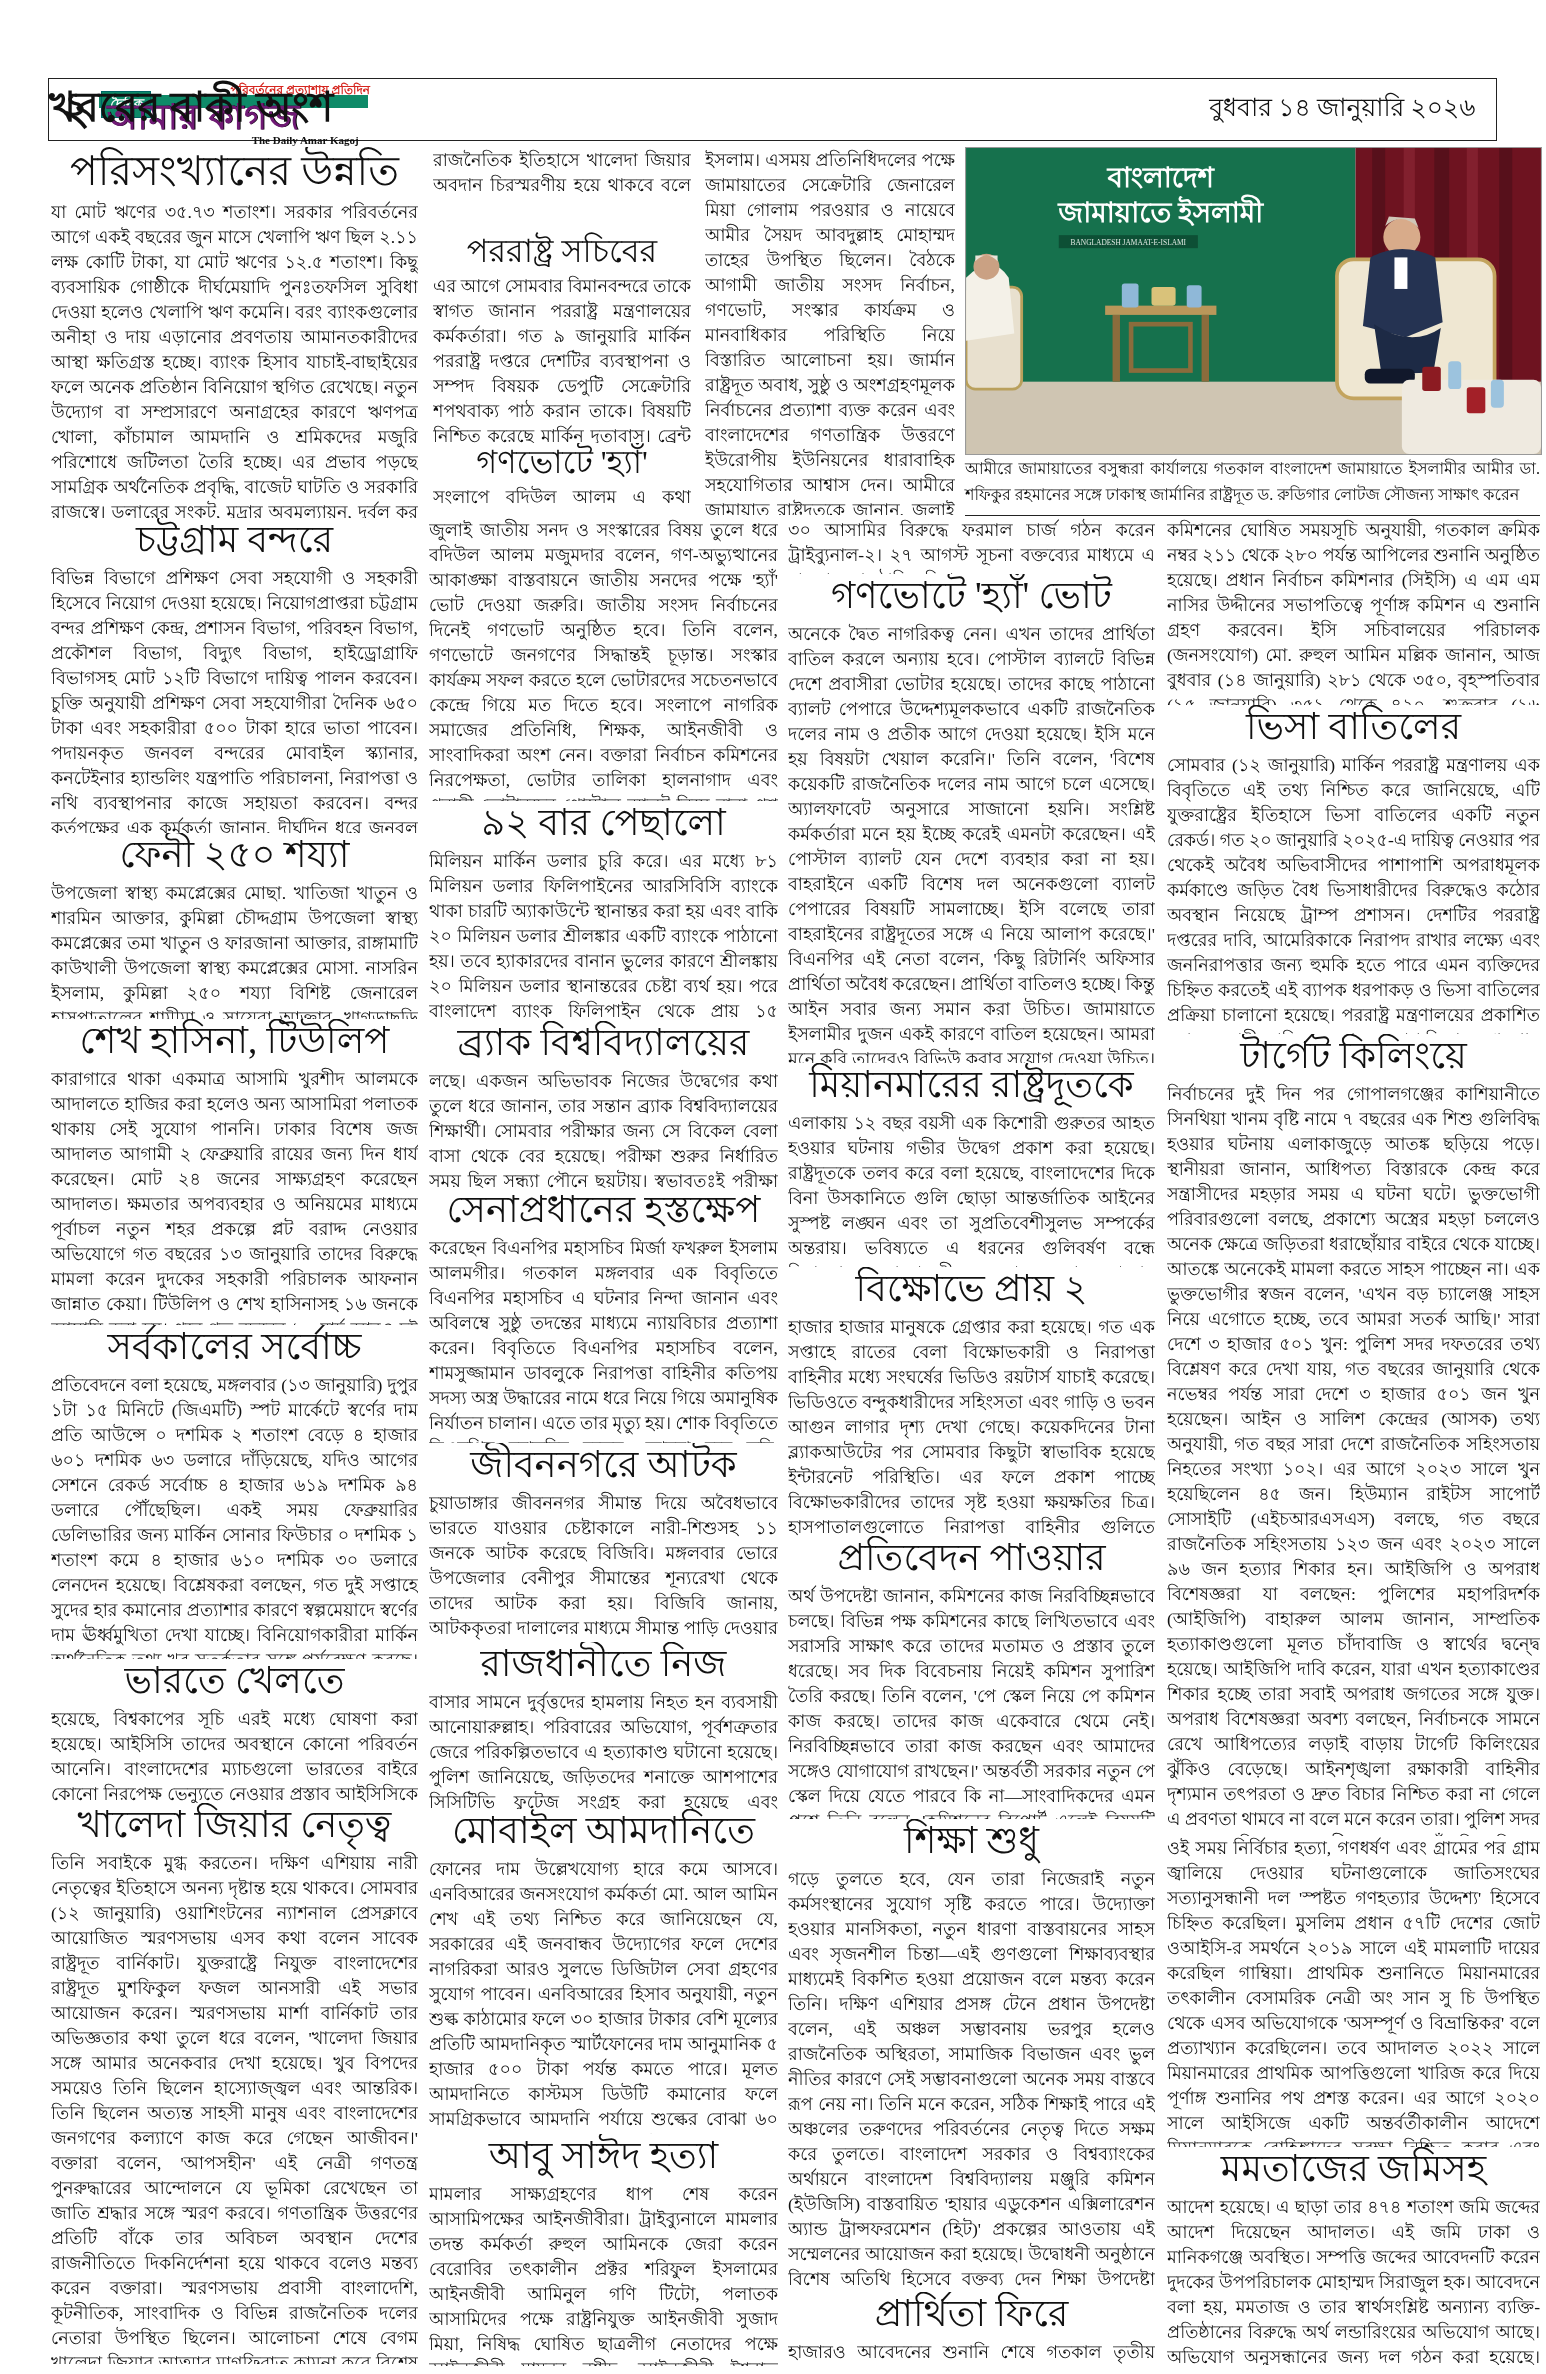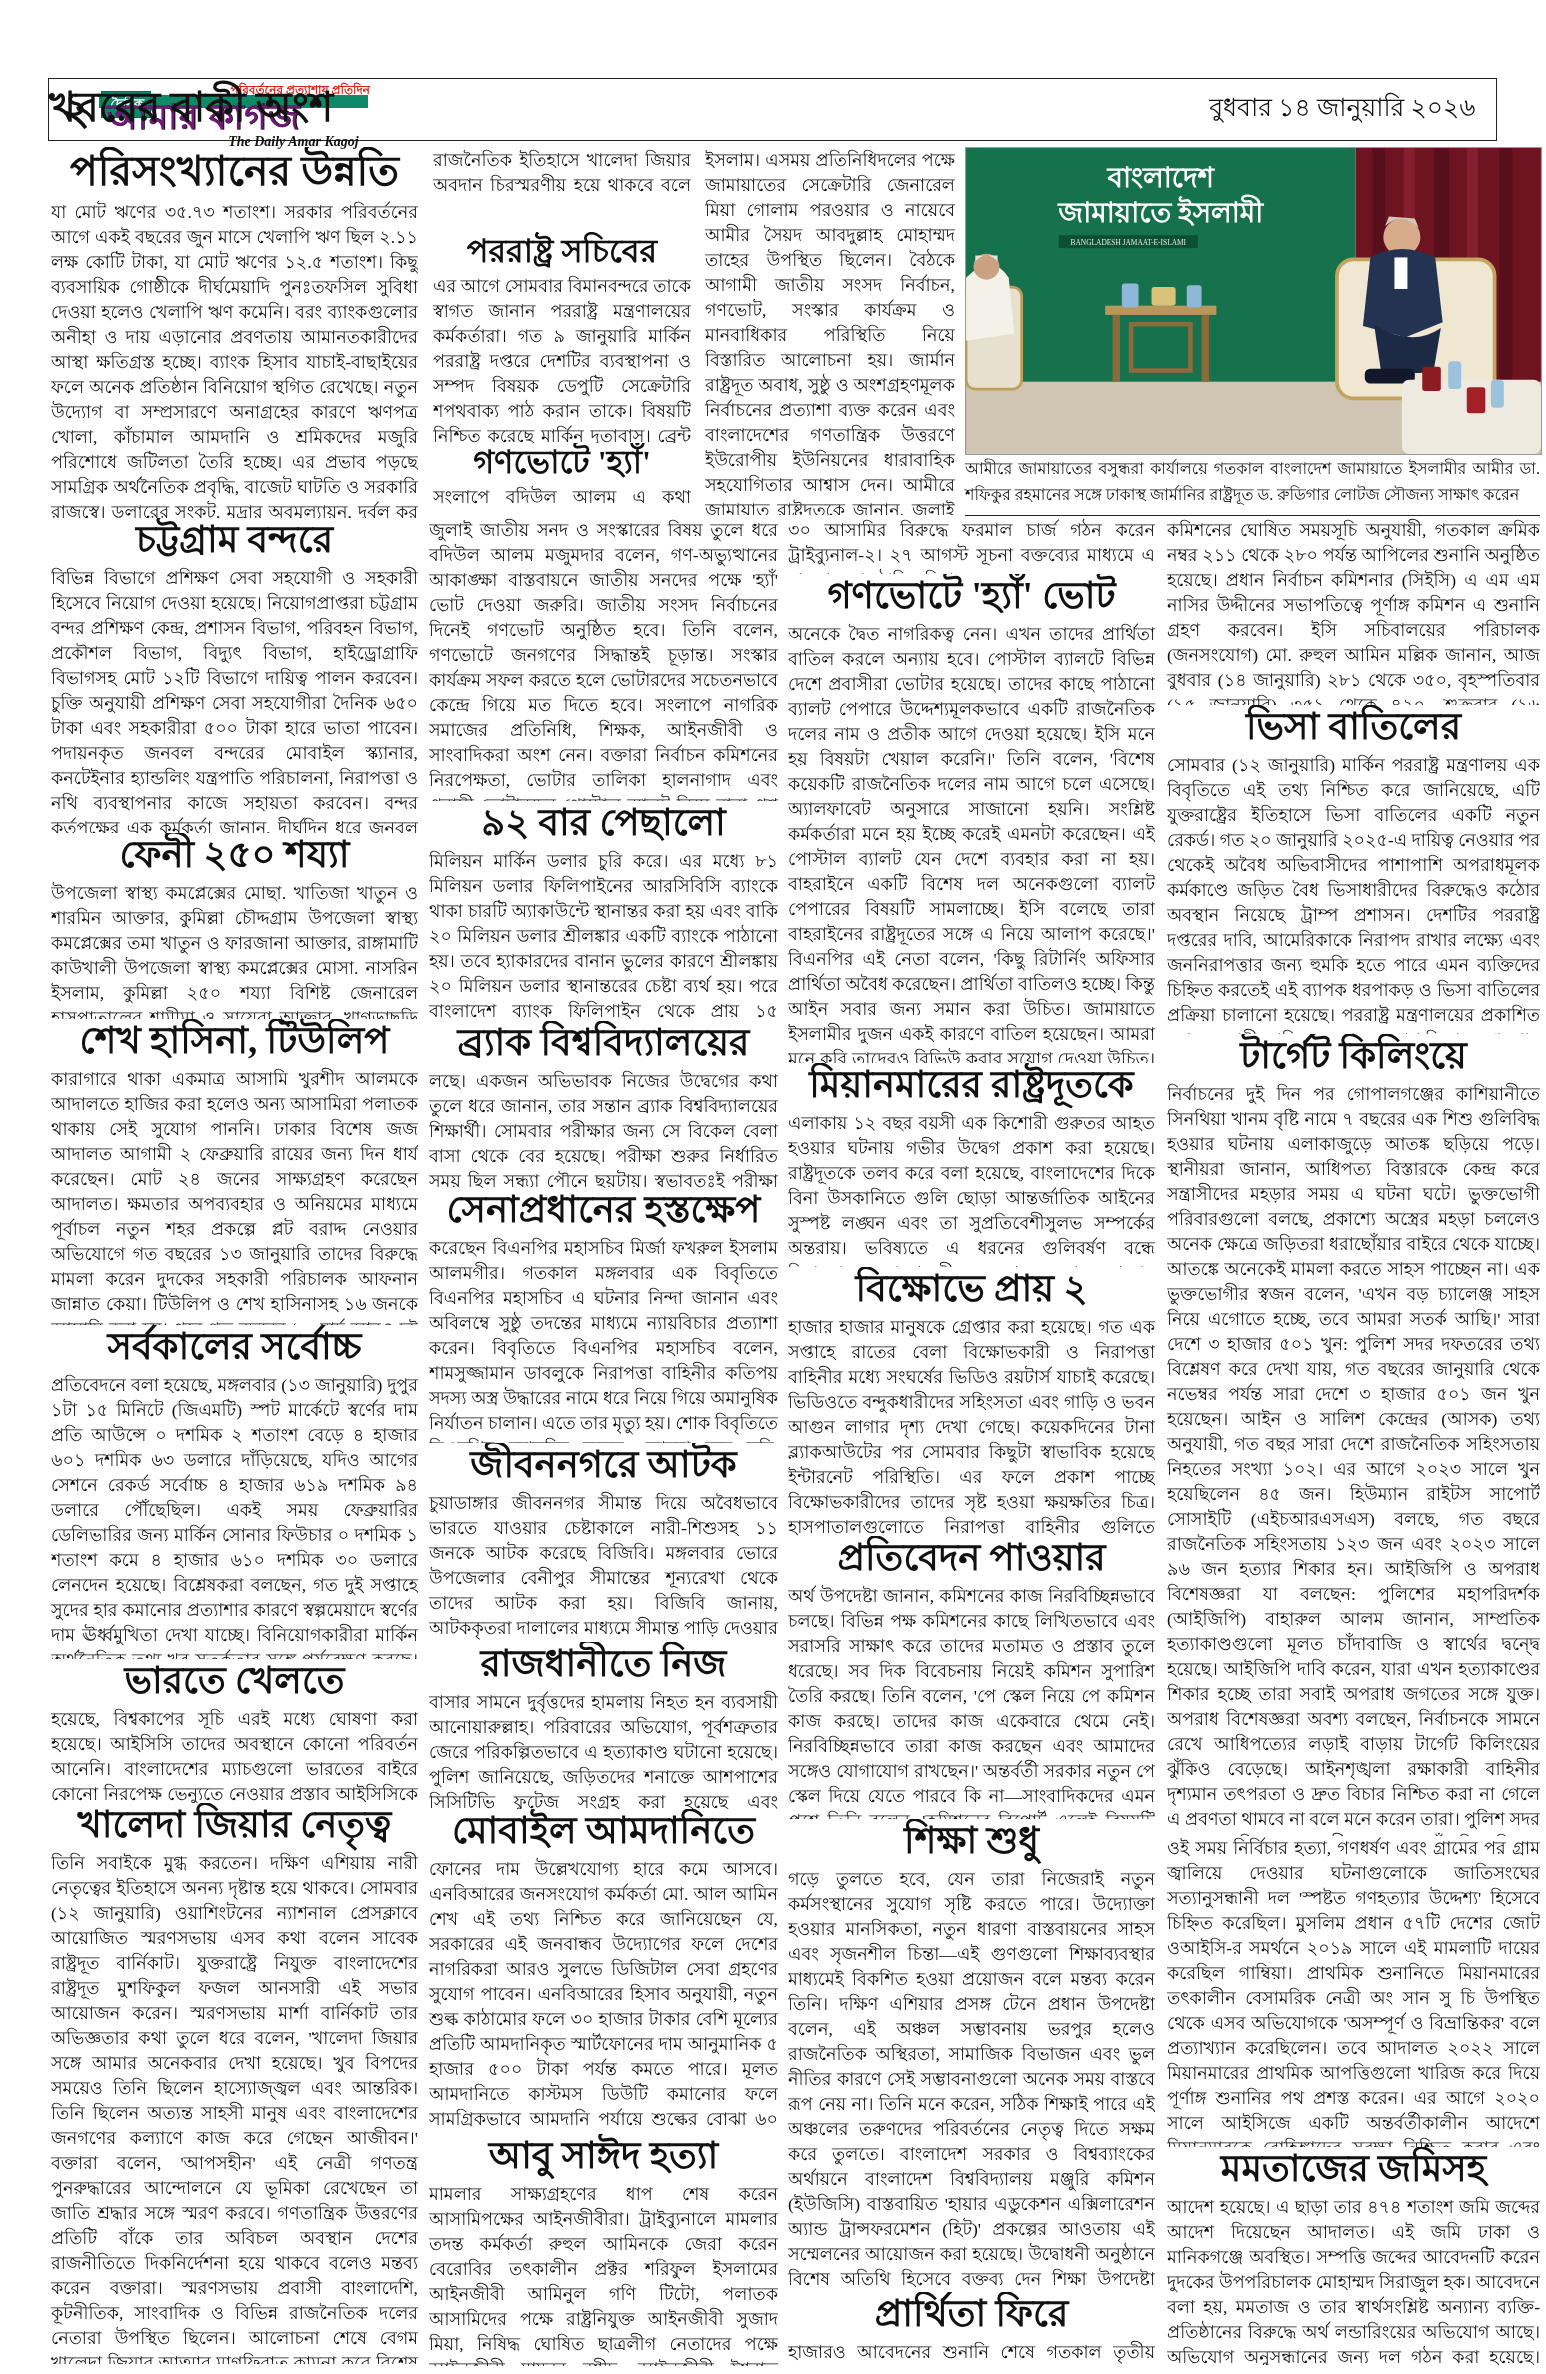--- a/index.html
+++ b/index.html
@@ -10,26 +10,26 @@
   #header-box{left:48px;top:78px;width:1447px;height:61px;border:1.9px solid #222;
               display:flex;align-items:center;}
   #page-number{font-size:43px;font-weight:bold;padding:0 9.3px 0 13px;line-height:1;}
   #masthead{position:relative;width:278px;height:59px;}
   #masthead-tagline{position:absolute;top:0.9px;right:7.4px;font-size:12px;color:#d6261f;font-weight:bold;white-space:nowrap;}
   #masthead-band{position:absolute;top:15px;left:0;width:269px;height:13px;background:#0e8a68;}
   #masthead-daily{position:absolute;top:11px;left:1.9px;background:#0e8a68;color:#fff;
                   font-size:13px;font-weight:bold;padding:1.9px 7.4px;border:0.9px solid #066;font-style:italic;}
   #masthead-title{position:absolute;top:20.4px;left:7.4px;font-size:35px;font-weight:900;
                   letter-spacing:0.9px;color:#701a75;line-height:1;text-shadow:0.9px 0 #000;}
-  #masthead-en{position:absolute;top:54px;right:18.6px;font-size:14px;font-weight:bold;font-style:italic;}
+  #masthead-en{position:absolute;top:54px;right:18.6px;font-size:11px;font-weight:bold;}
   #section-title{position:absolute;left:0;right:0;text-align:left;font-size:41px;font-weight:bold;}
   #date-box{margin-left:auto;padding-right:20.4px;font-size:25px;white-space:nowrap;}
   
   .story{overflow:hidden;box-sizing:border-box;}
-  .hl{margin:1.9px 0 5.6px 0;text-align:center;font-weight:bold;font-size:37px;line-height:1.1;
+  .hl{margin:1.9px 0 5.6px 0;text-align:center;font-weight:normal;font-size:37px;line-height:1.1;
       font-family:"Liberation Serif","DejaVu Serif",serif;}
   .hl.big{font-size:41px;}
   .bd{margin:0;font-size:17.6px;line-height:25px;text-align:justify;word-break:break-word;}
   .colblock{position:absolute;display:flex;flex-direction:column;}
   #col1{left:51px;top:147px;width:367px;height:2217px;}
   #col2top{left:433px;top:148px;width:258px;height:367px;}
   #col3top{left:705px;top:148px;width:250px;height:367px;}
   #col2{left:429px;top:518px;width:349px;height:1848px;}
   #col3{left:788px;top:518px;width:367px;height:1848px;}
   #col4{left:1167px;top:518px;width:373px;height:1848px;}

